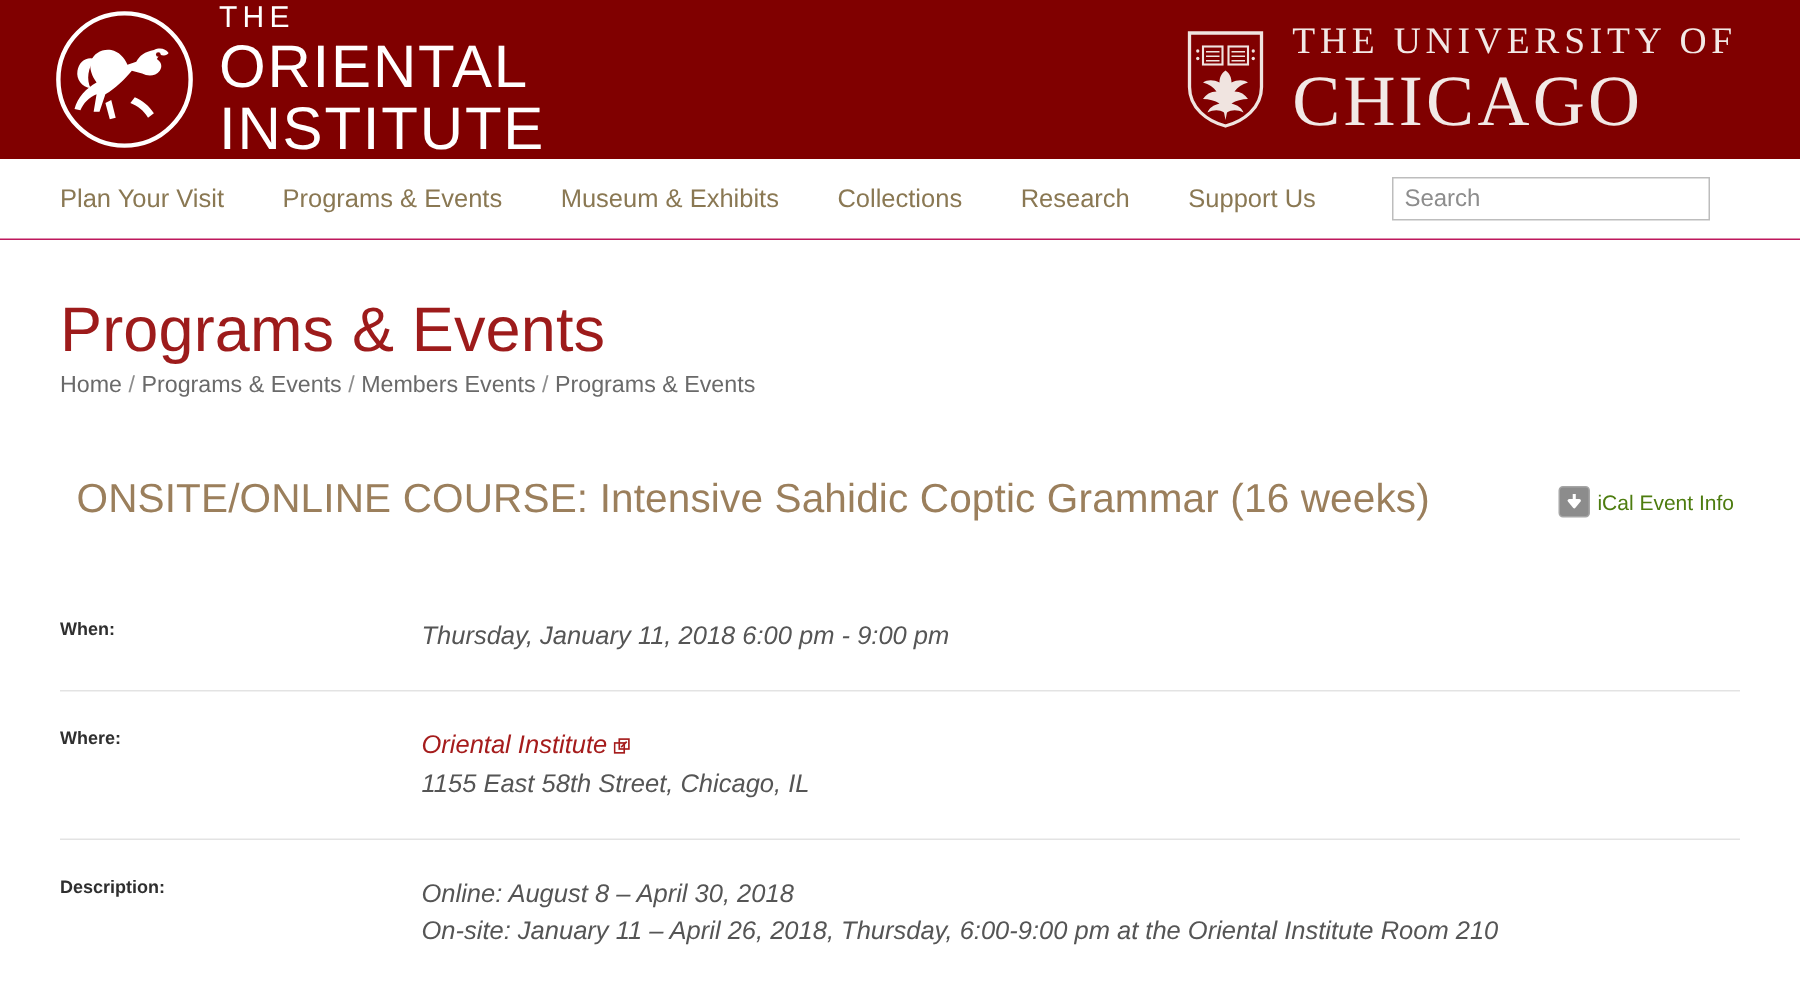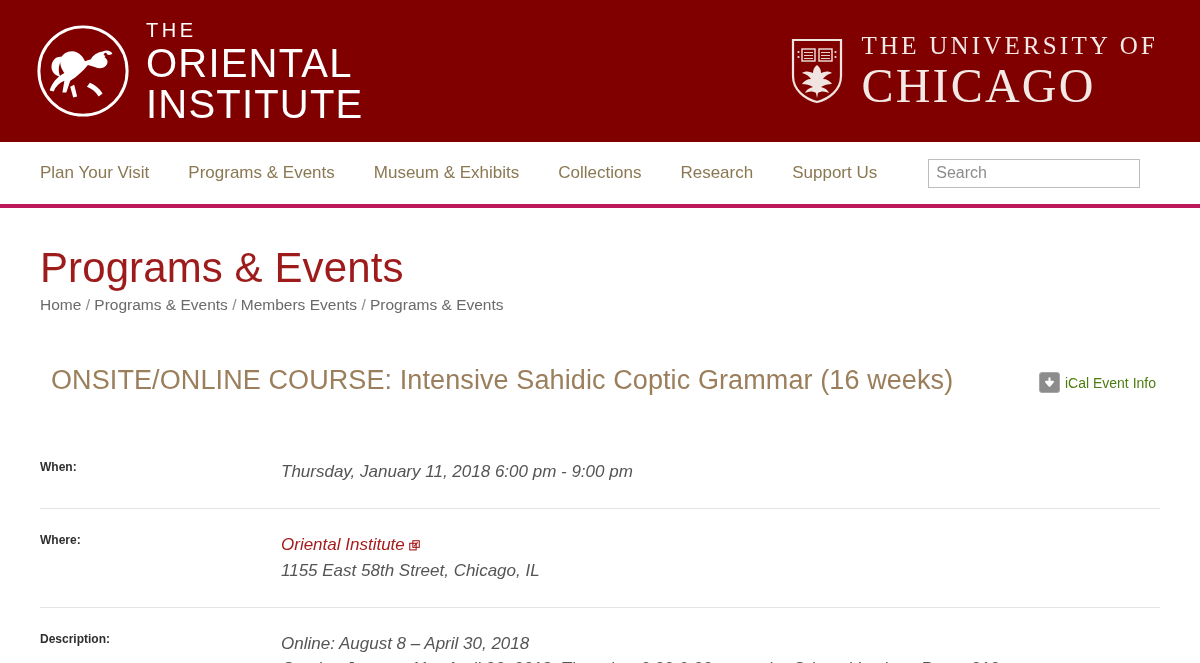--- a/index.html
+++ b/index.html
@@ -8,21 +8,21 @@
     width: 1200px; height: 663px;
     background: #ffffff;
     font-family: "Liberation Sans", sans-serif;
     overflow: hidden;
     -webkit-font-smoothing: antialiased;
   }
 
   
   .header-band {
     position: relative;
-    height: 142px;
+    height: 106px;
     background: #800000;
     display: flex;
     align-items: center;
     justify-content: space-between;
   }
   .oi-logo {
     display: flex;
     align-items: center;
     margin-left: 34px;
     gap: 14px;
@@ -61,23 +61,23 @@
   }
   .uc-top {
     font-size: 25px; letter-spacing: 3.2px; margin-bottom: 4px;
   }
   .uc-bottom {
     font-size: 48px; letter-spacing: 2.2px;
   }
 
   
   .navbar {
-    height: 66px;
+    height: 54px;
     background: #ffffff;
-    border-bottom: 4px solid #be185d;
+    border-bottom: 1px solid #be185d;
     display: flex;
     align-items: center;
     padding-left: 40px;
   }
   .nav-item {
     color: #8a7853;
     font-size: 17px;
     margin-right: 39px;
     white-space: nowrap;
     cursor: pointer;

